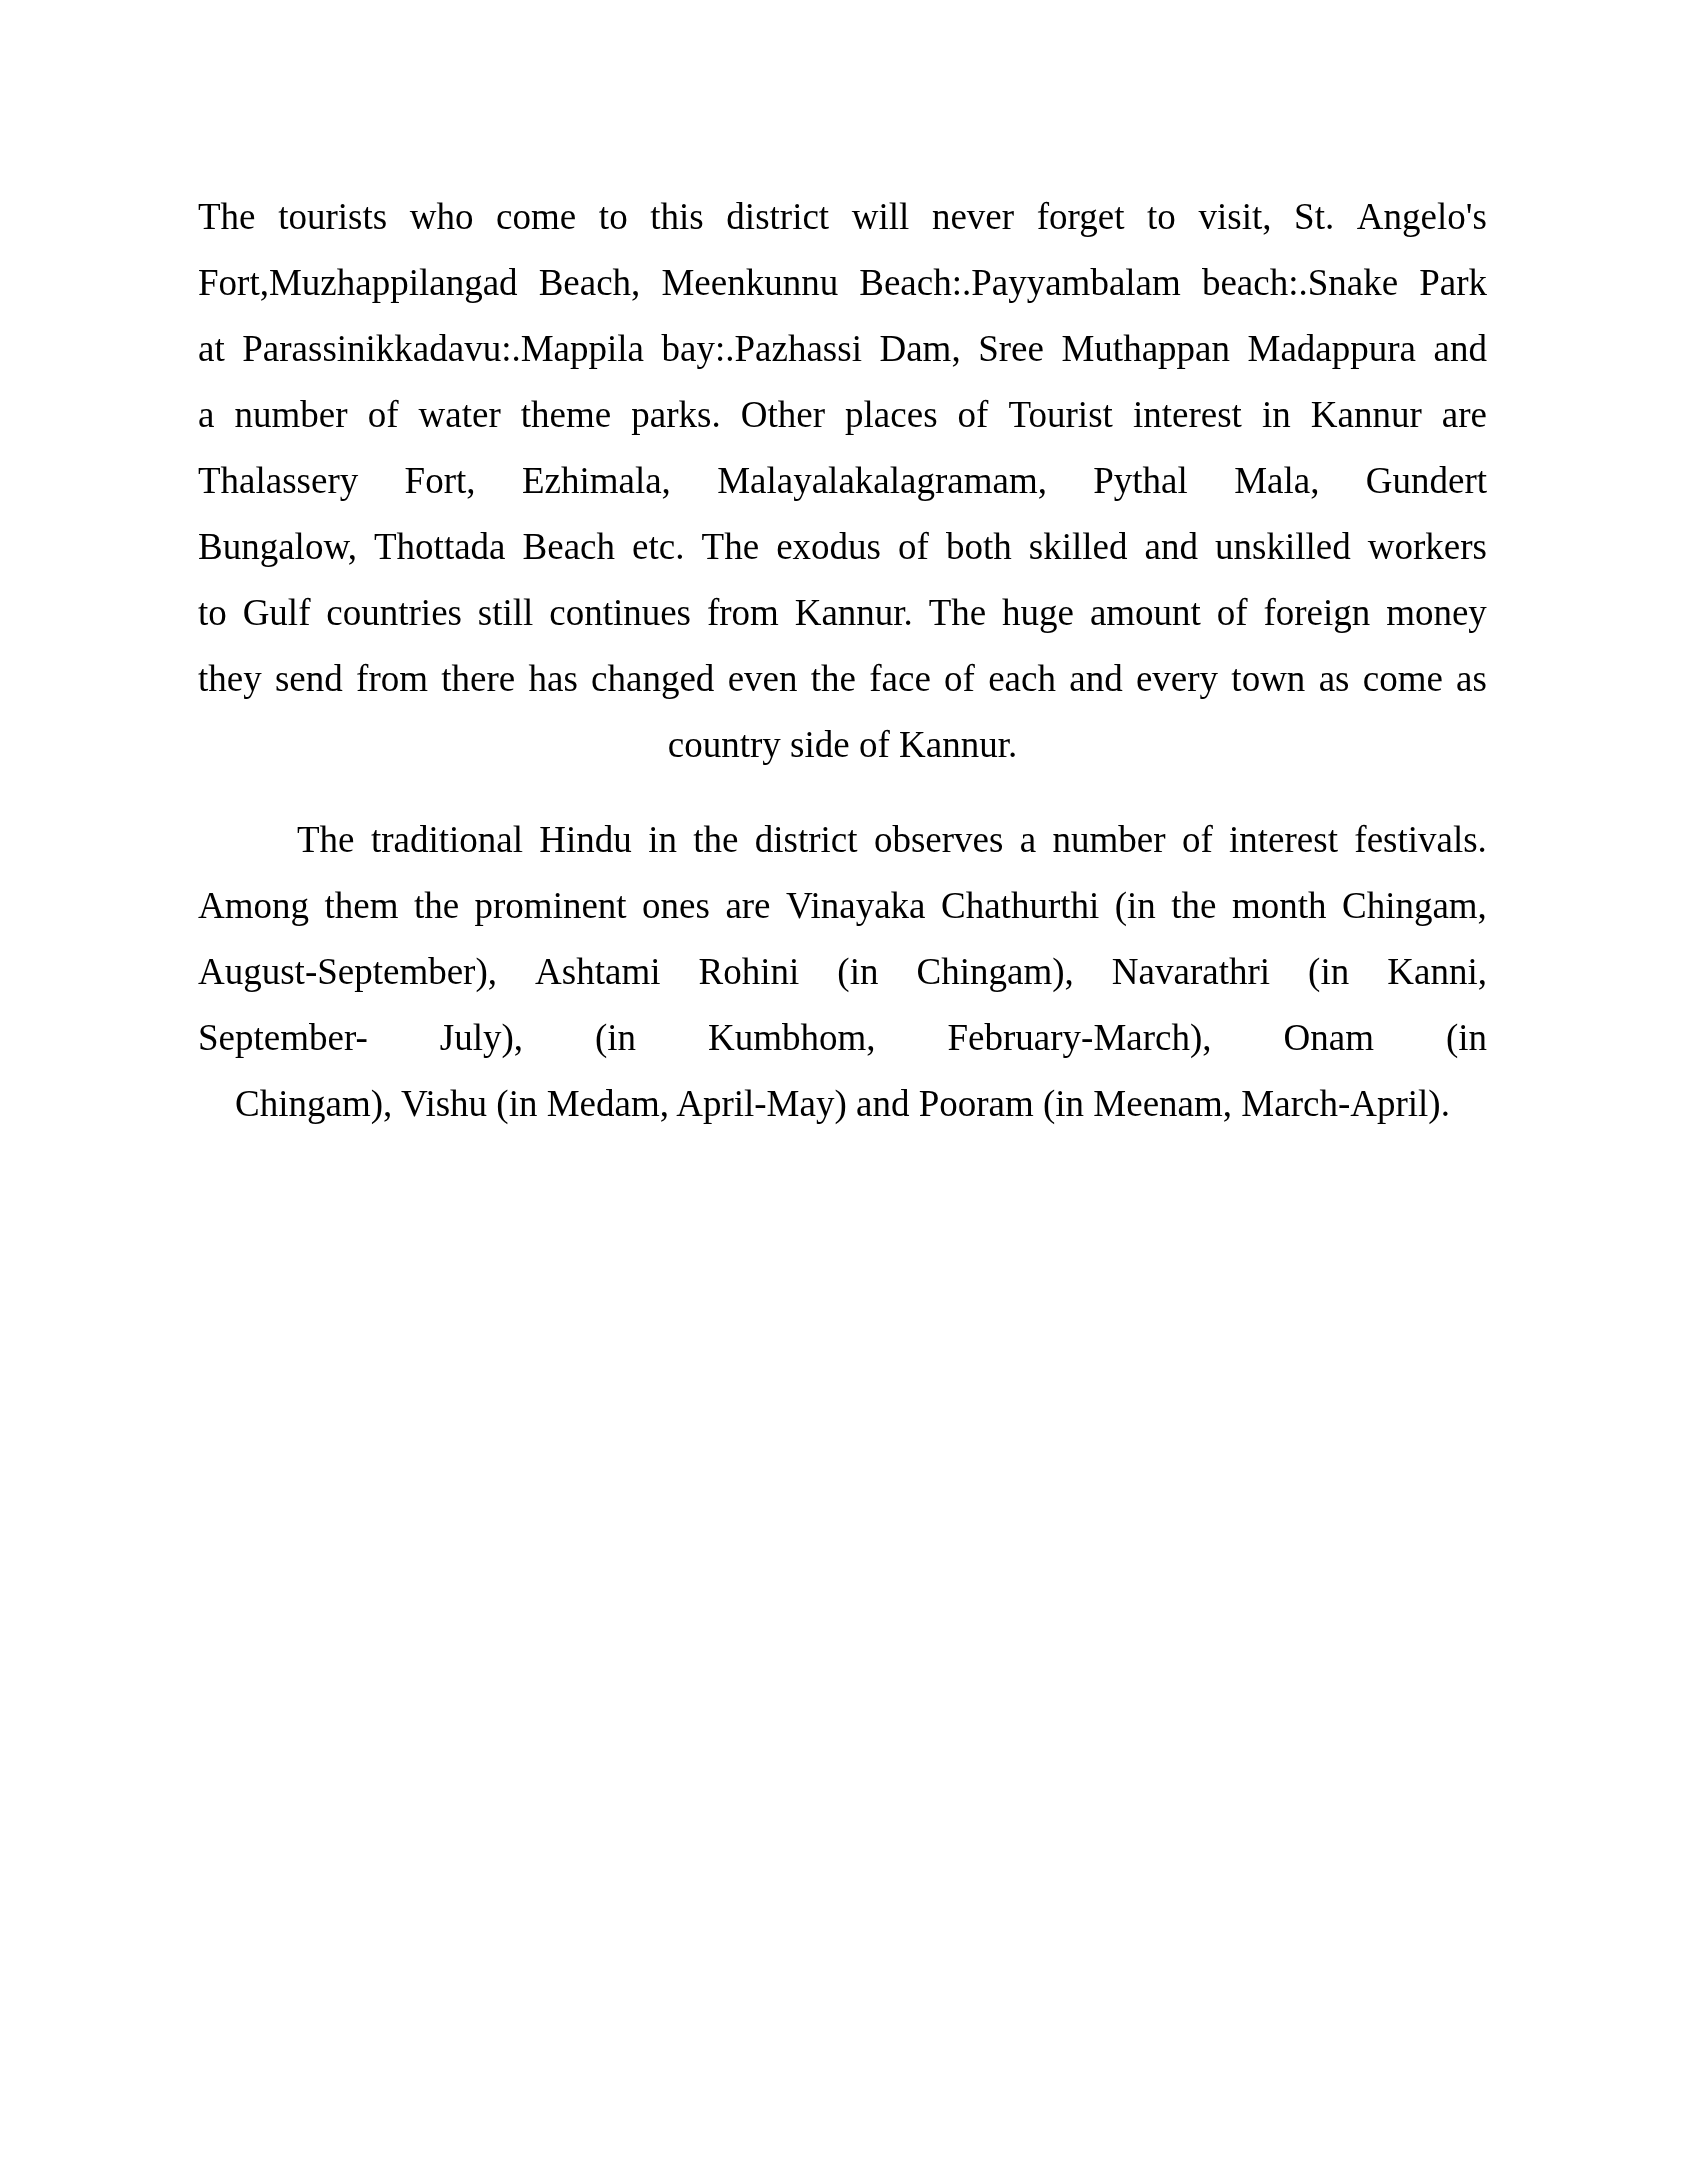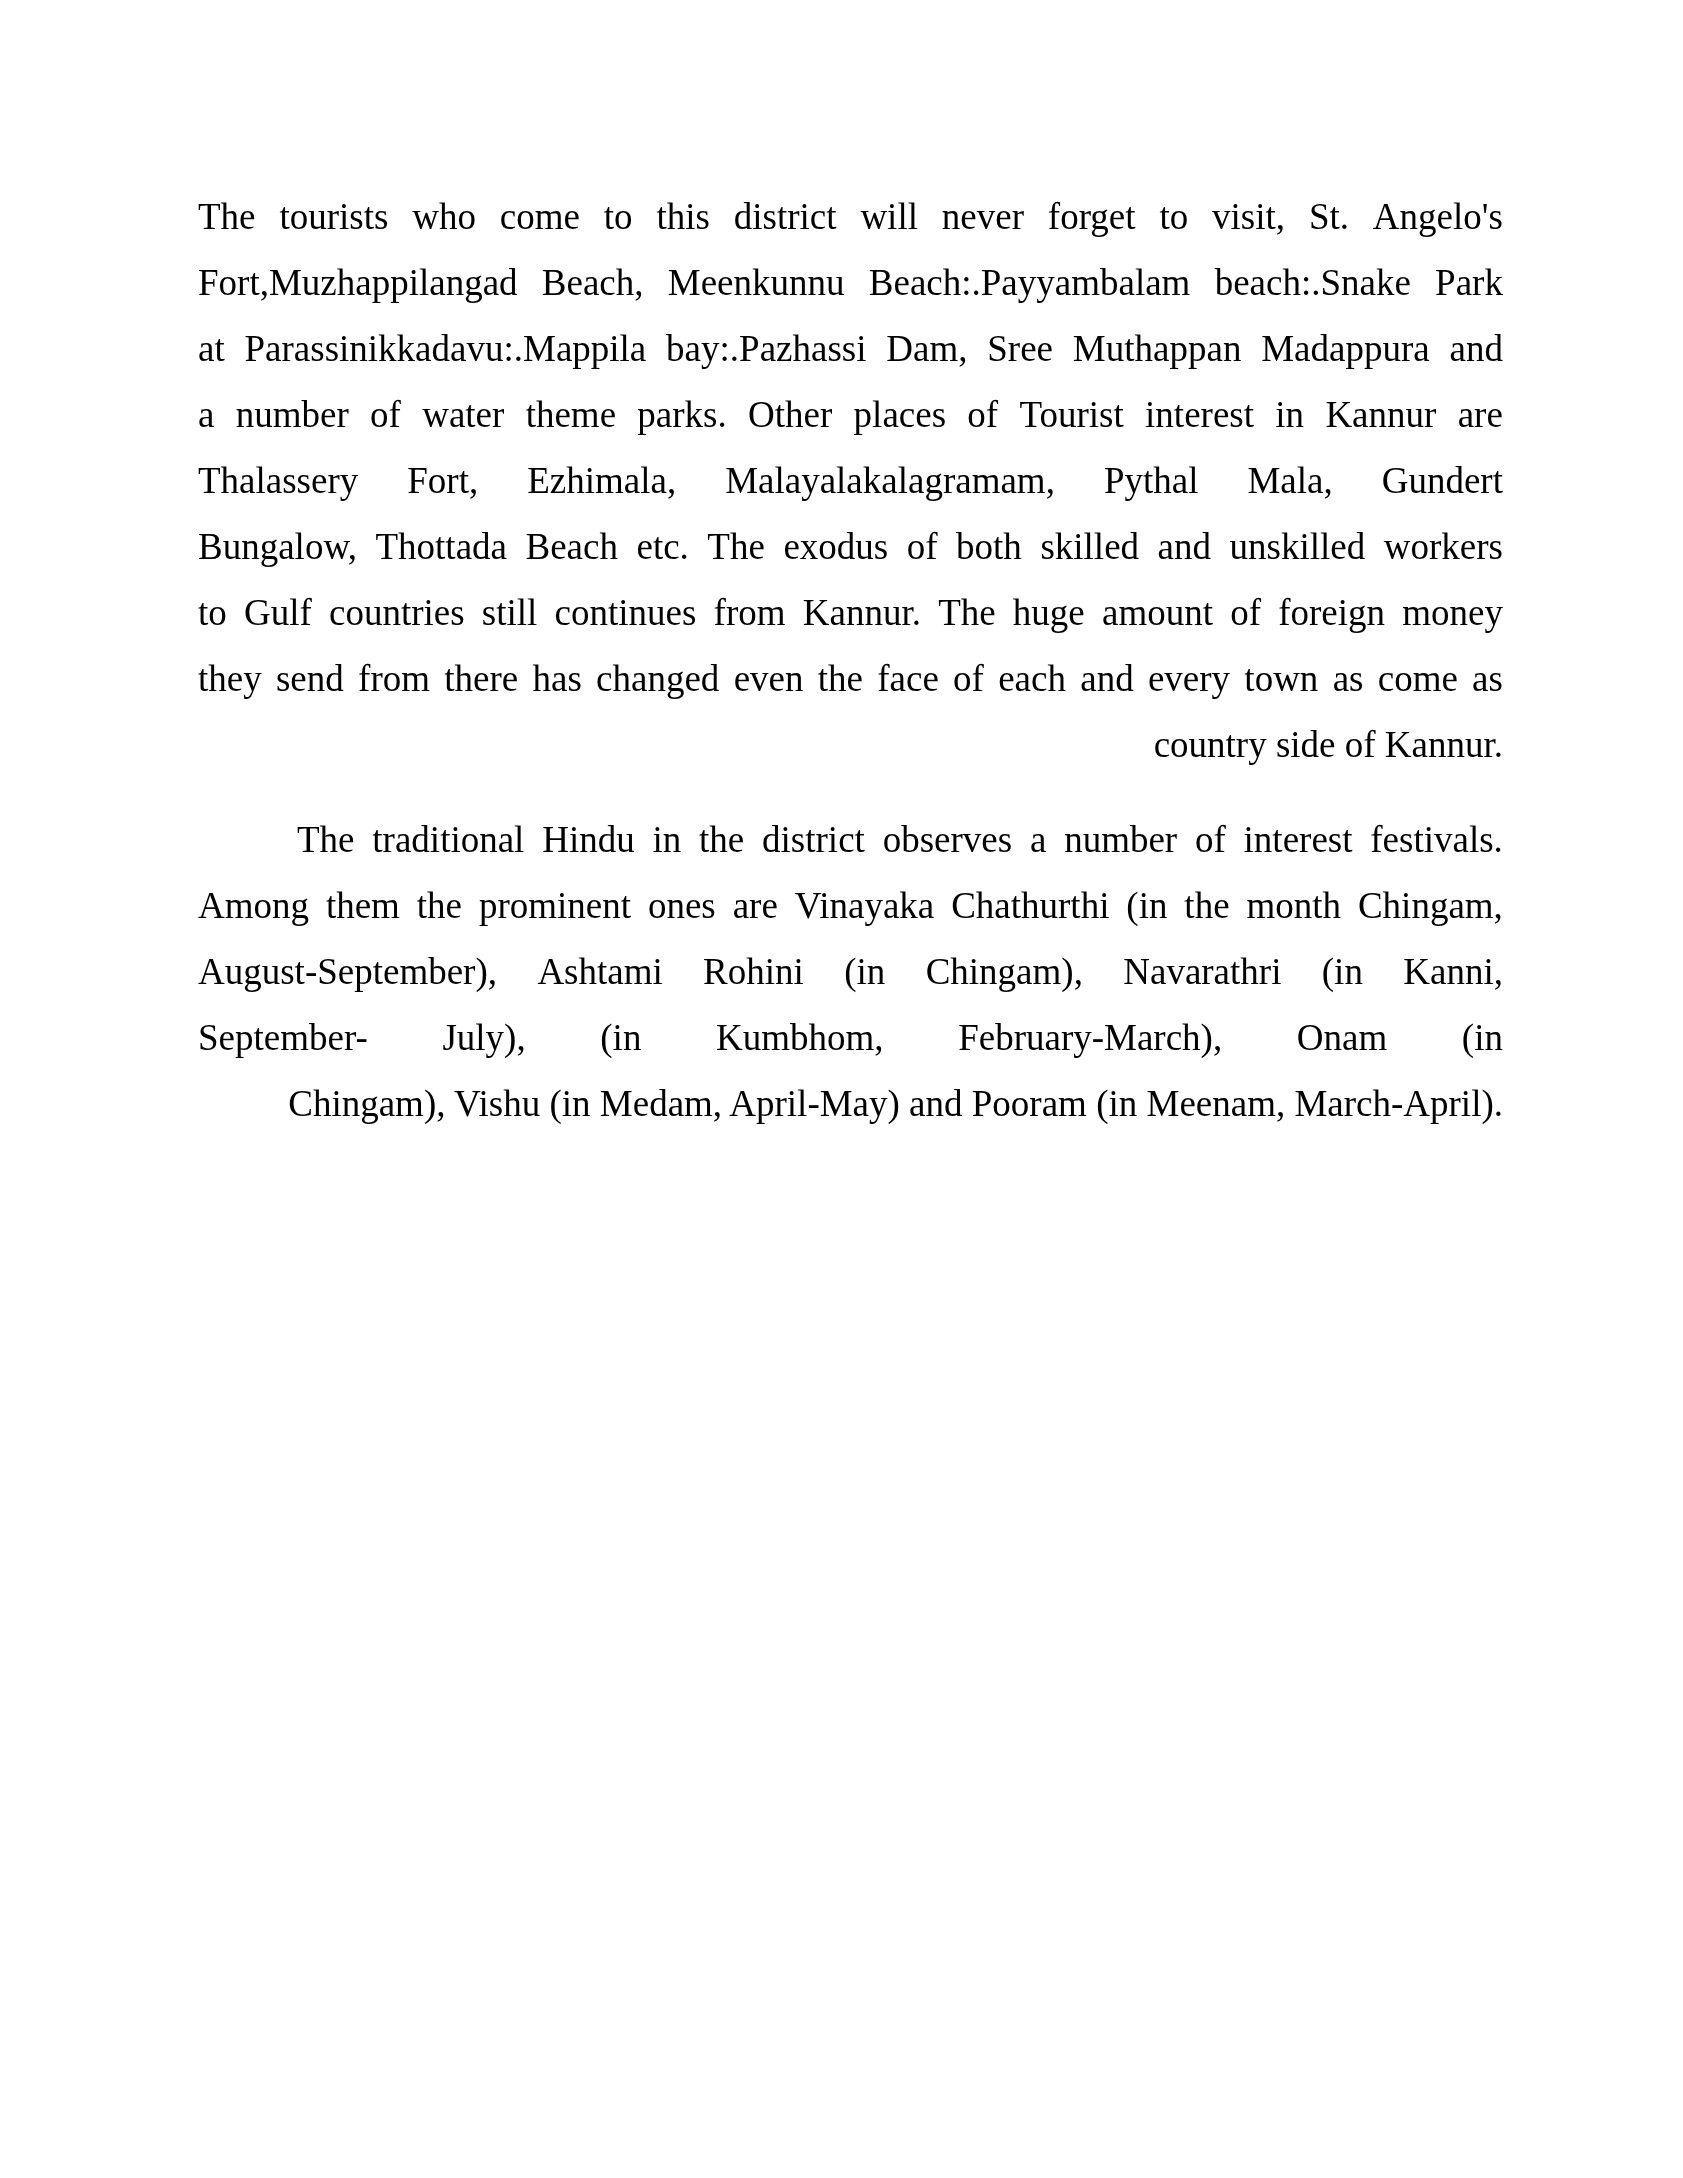--- a/index.html
+++ b/index.html
@@ -13,21 +13,21 @@
     height: 2178px;
     background: #ffffff;
     font-family: "Liberation Serif", "DejaVu Serif", serif;
     font-size: 37px;
     color: #000000;
     overflow: hidden;
   }
   .content {
     position: absolute;
     left: 198px;
-    right: 180px;
+    right: 196px;
     top: 184px;
   }
   .paragraph { }
   .paragraph--spaced {
     margin-top: 29px;
   }
   
   .line {
     display: flex;
     justify-content: space-between;
@@ -37,21 +37,21 @@
   .line span {
     white-space: pre;
   }
   .line--indent {
     padding-left: 99px;
   }
   .line--last {
     display: block;
     height: 66px;
     line-height: 66px;
-    text-align: right;
+    text-align: center;
   }
 </style>
 </head>
 <body>
 
 <div class="page">
   <div class="content">
 
     <div class="paragraph">
       <div class="line">

